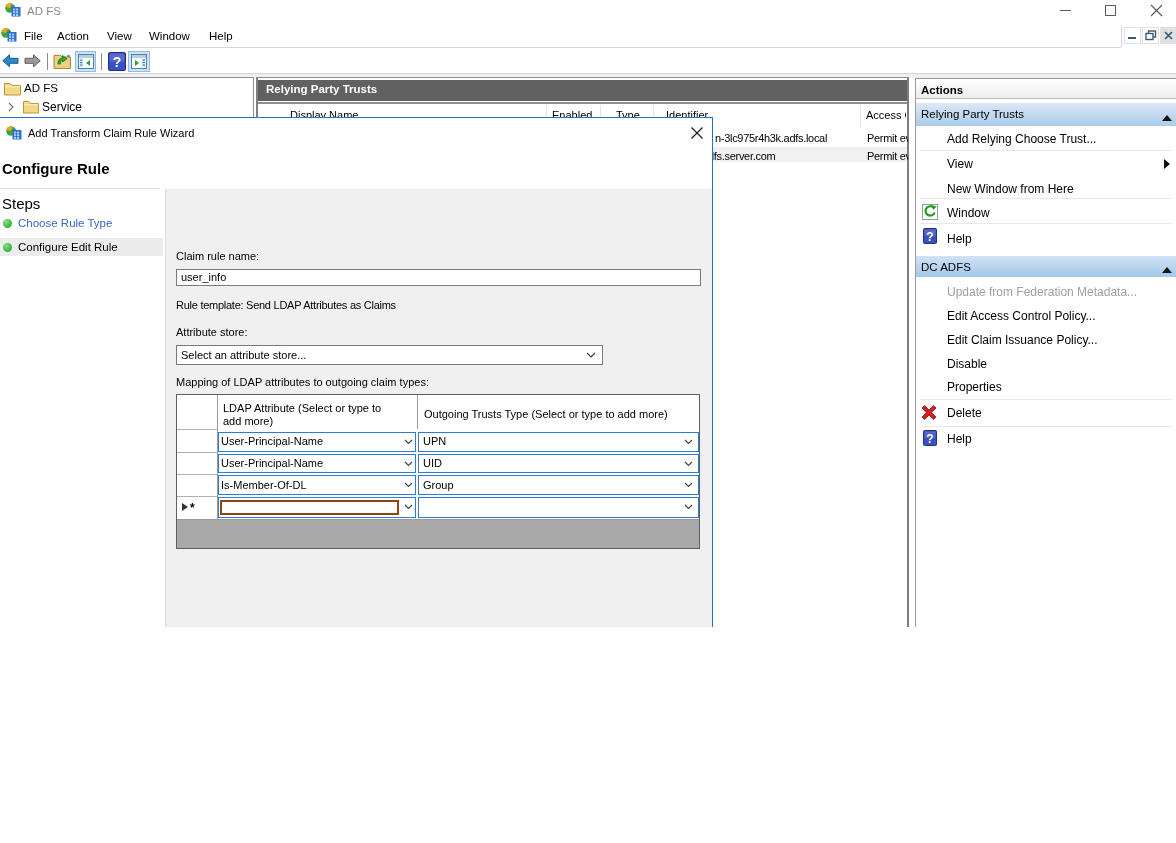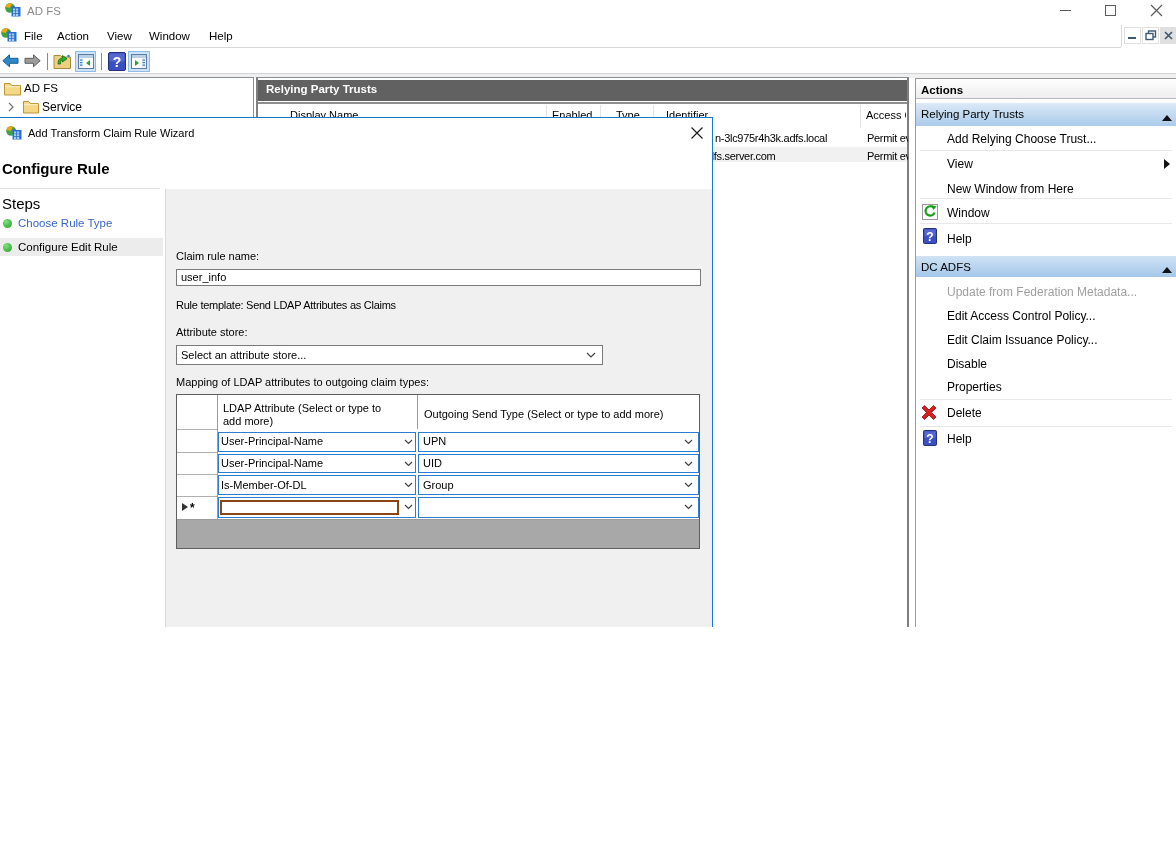--- a/index.html
+++ b/index.html
@@ -241,21 +241,21 @@
 <div id="tbl" class="a" style="left:176px;top:276px;width:524px;height:155px;background:#fff;border:1px solid #5f5f5f">
 <div class="a" style="left:40px;top:0;width:1px;height:124px;background:#9b9b9b"></div>
 <div class="a" style="left:240px;top:0;width:1px;height:34px;background:#9b9b9b"></div>
 <div class="a" style="left:0;top:34px;width:40px;height:1px;background:#b0b0b0"></div>
 <div class="a" style="left:0;top:57px;width:40px;height:1px;background:#b0b0b0"></div>
 <div class="a" style="left:0;top:79px;width:40px;height:1px;background:#b0b0b0"></div>
 <div class="a" style="left:0;top:101px;width:40px;height:1px;background:#b0b0b0"></div>
 <div class="a" style="left:0;top:124px;width:522px;height:1px;background:#9b9b9b"></div>
 <div class="tx" style="left:46px;top:7px">LDAP Attribute (Select or type to</div>
 <div class="tx" style="left:46px;top:20px">add more)</div>
-<div class="tx" style="left:247px;top:13px">Outgoing Send Type (Select or type to add more)</div>
+<div class="tx" style="left:247px;top:13px">Outgoing Trusts Type (Select or type to add more)</div>
 
 <div class="a" style="left:41px;top:36.5px;width:198px;height:20px;background:#fff;border:1px solid #2a7cd4"></div>
 <div class="tx" style="left:44px;top:40px">User-Principal-Name</div>
 <svg class="a" style="left:227px;top:44px" width="9" height="6">
           <path d="M1 1 L4.5 4.5 L8 1" stroke="#444" stroke-width="1.2" fill="none"></path>
         </svg>
 <div class="a" style="left:241px;top:36.5px;width:281px;height:20px;background:#fff;border:1px solid #2a7cd4"></div>
 <div class="tx" style="left:246px;top:40px">UPN</div>
 <svg class="a" style="left:507px;top:44px" width="9" height="6">
           <path d="M1 1 L4.5 4.5 L8 1" stroke="#444" stroke-width="1.2" fill="none"></path>

